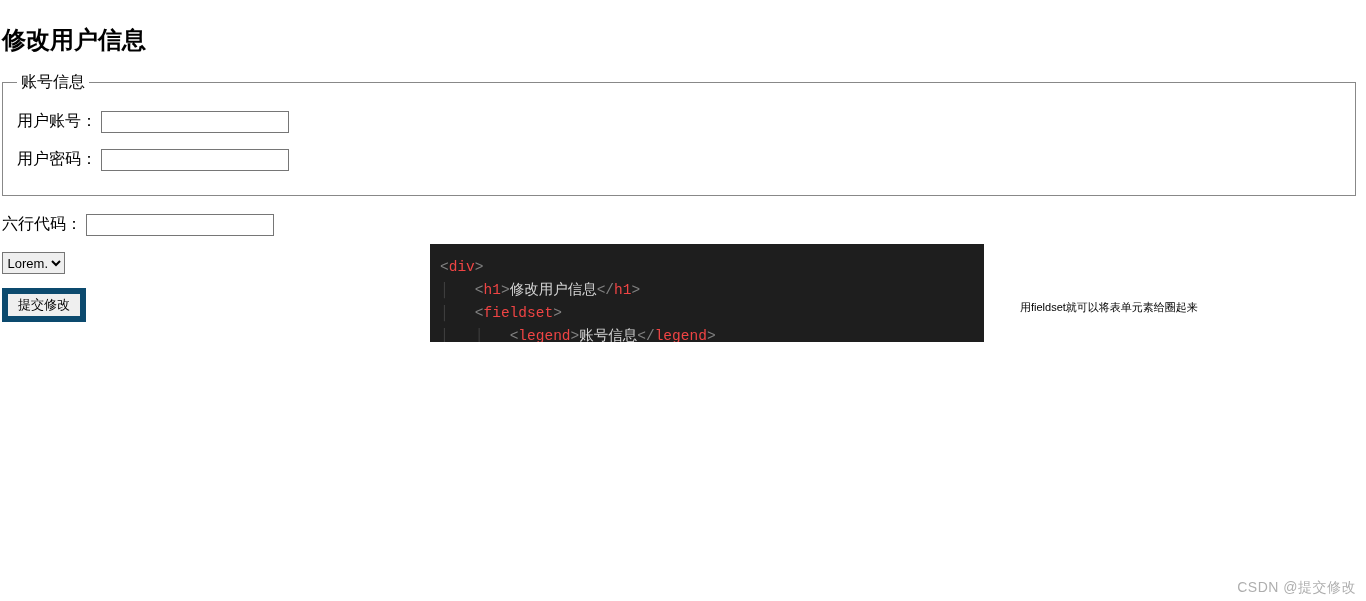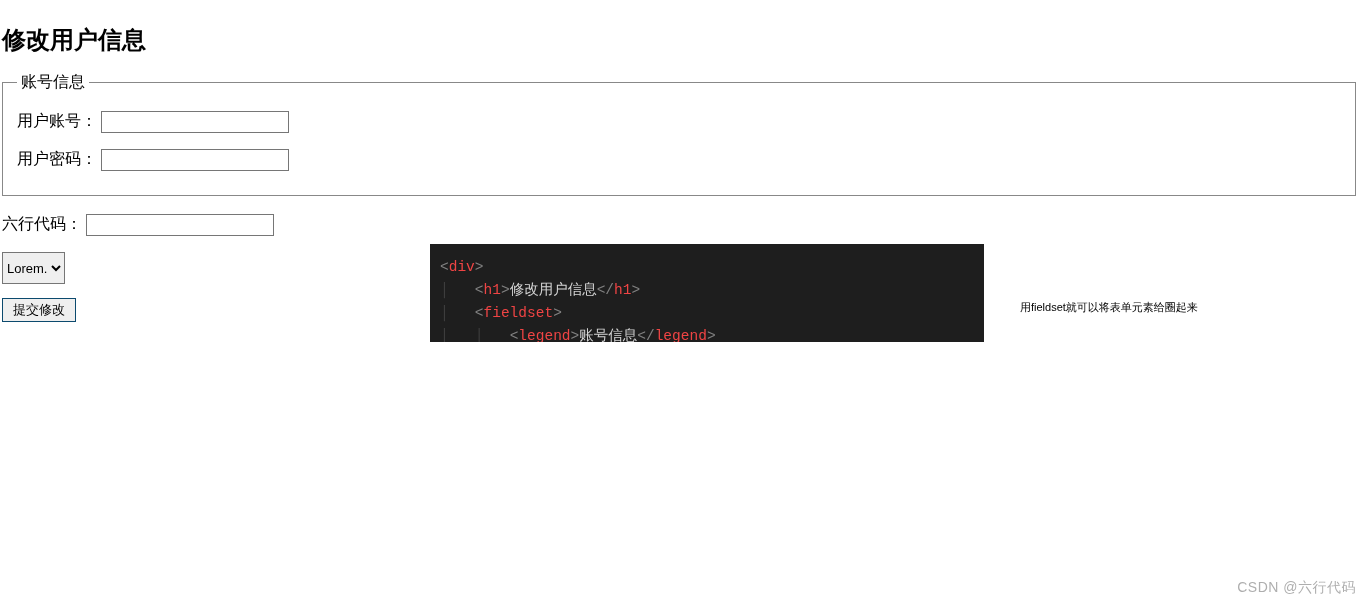--- a/index.html
+++ b/index.html
@@ -37,30 +37,31 @@
     width: 188px;
     height: 22px;
     border: 1px solid #767676;
     padding: 1px 4px;
     font-size: 14px;
     vertical-align: middle;
   }
   .below-form { margin-top: 10px; }
   select.gender-select {
     font-size: 13px;
-    height: 32px;
+    height: 22px;
     background: #efefef;
     border: 1px solid #767676;
+    text-align: right;
   }
   button.submit-btn {
     margin-top: 14px;
     font-size: 13px;
     padding: 2px 10px;
     background: #efefef;
-    border: 1px solid #0c4a6e;
+    border: 6px solid #0c4a6e;
     cursor: pointer;
   }
 
   
   .code-block {
     position: absolute;
     top: 244px;
     left: 430px;
     width: 554px;
     background: #1e1e1e;
@@ -150,13 +151,13 @@
     <div class="line"><span class="indent-guide">│   │   │   </span><span class="angle">&lt;</span><span class="tag">input</span> <span class="attr">type</span><span class="txt">=</span><span class="val">"password"</span><span class="angle">&gt;</span></div>
     <div class="line" style="background:#2a2d2e;"><span class="indent-guide">│   │   </span><span class="angle">&lt;/</span><span class="tag">p</span><span class="angle">&gt;</span><span class="cursor"></span></div>
     <div class="line"><span class="indent-guide">│   </span><span class="angle">&lt;/</span><span class="tag">fieldset</span><span class="angle">&gt;</span></div>
     <div class="redbox"></div>
   </div>
 
   <div class="annotation">用fieldset就可以将表单元素给圈起来</div>
 
 </div>
 
-<div class="watermark">CSDN @六行代码</div>
+<div class="watermark">CSDN @提交修改</div>
 
 </body></html>

